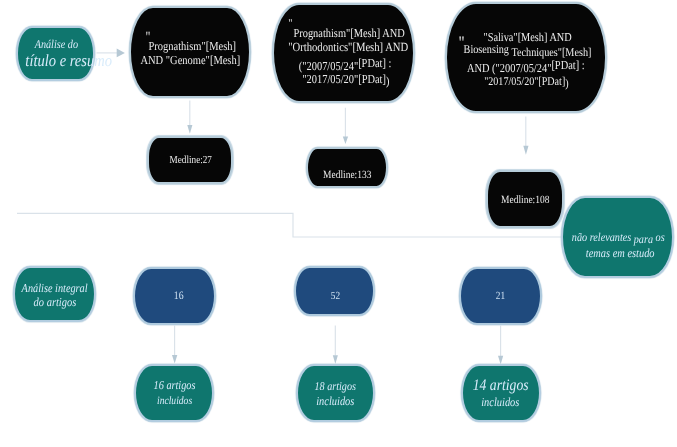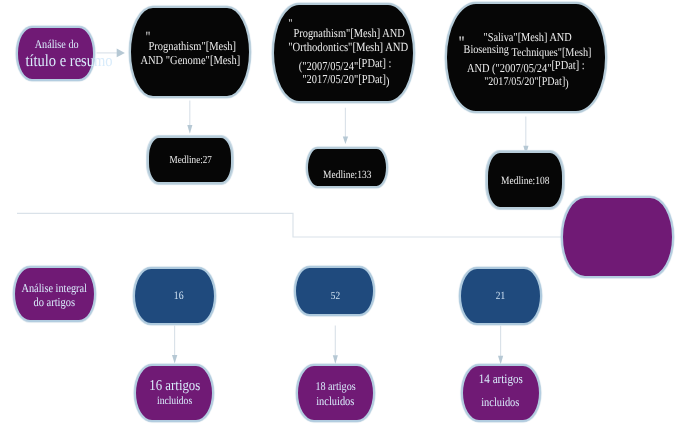--- a/index.html
+++ b/index.html
@@ -7,21 +7,21 @@
        font-family:"Liberation Serif",serif;-webkit-font-smoothing:antialiased;text-rendering:geometricPrecision;}
   #canvas{position:relative;width:677px;height:447px;background:#fff;}
   #blurwrap{filter:blur(0.45px);}
 
   .node{position:absolute;box-sizing:border-box;text-align:center;}
   .node{box-shadow:0 0 0.9px 0.55px #c6d8e4;}
   .node .txt{position:absolute;left:0;right:0;transform:translateZ(0);}
   .sx{display:inline-block;transform:scaleX(0.855);transform-origin:center;white-space:nowrap;}
 
   .black{background:#060606;border:2px solid #b6ccd9;color:#ebebeb;}
-  .blue {background:#701a75;border:2px solid #b3cde0;color:#d9ecfb;}
+  .blue {background:#0f766e;border:2px solid #b3cde0;color:#d9ecfb;font-style:italic;}
   .dblue{background:#1f4a7d;border:2px solid #aecade;color:#cfe2f2;}
 
   svg.arrowlayer{position:absolute;left:0;top:0;width:677px;height:447px;}
 </style>
 </head>
 <body>
 
 <div id="canvas">
   <div id="blurwrap">
 
@@ -91,53 +91,57 @@
   </div>
 
   <div class="node black" style="left:147px;top:136px;width:86px;height:48px;border-radius:12px/21px;">
     <span class="txt" style="top:15.610px;font-size:10.76px;padding-left:1px;"><span class="sx">Medline:27</span></span>
   </div>
 
   <div class="node black" style="left:306px;top:147px;width:82px;height:41px;border-radius:14px/25px;">
     <span class="txt" style="top:19.572px;font-size:11.053px;padding-left:0px;"><span class="sx">Medline:133</span></span>
   </div>
 
-  <div class="node black" style="left:486px;top:151px;width:78px;height:58px;border-radius:14px/25px;">
+  <div class="node black" style="left:486px;top:170px;width:78px;height:58px;border-radius:14px/25px;">
     <span class="txt" style="top:21.569px;font-size:11.076px;padding-left:1px;"><span class="sx">Medline:108</span></span>
   </div>
 
   <div class="node blue" style="left:561px;top:196px;width:113px;height:82px;border-radius:24px/41px;">
+    <span class="txt" style="top:32.359px;font-size:11.93px;padding-left:1px;"><span class="sx">
+      <span>não relevantes</span> <span style="position:relative;top:1.6px;">para</span> <span style="position:relative;top:-0.7px;">os</span>
+    </span></span>
+    <span class="txt" style="top:48.228px;font-size:12.164px;padding-left:5px;"><span class="sx">temas em estudo</span></span>
   </div>
 
   <div class="node blue" style="left:13px;top:266px;width:83px;height:56px;border-radius:17px/28px;">
     <span class="txt" style="top:13.4px;font-size:12.047px;"><span class="sx">Análise integral</span></span>
     <span class="txt" style="top:26.8px;font-size:12.222px;"><span class="sx">do artigos</span></span>
   </div>
 
   <div class="node dblue" style="left:133px;top:267px;width:83px;height:58px;border-radius:18px/29px;">
     <span class="txt" style="top:21.049px;font-size:11.4px;padding-left:8px;"><span class="sx">16</span></span>
   </div>
 
   <div class="node dblue" style="left:294px;top:266px;width:81px;height:50px;border-radius:18px/29px;">
     <span class="txt" style="top:22.095px;font-size:10.877px;padding-left:1px;"><span class="sx">52</span></span>
   </div>
 
   <div class="node dblue" style="left:459px;top:267px;width:83px;height:58px;border-radius:18px/29px;">
     <span class="txt" style="top:21.095px;font-size:10.877px;padding-left:-1px;"><span class="sx">21</span></span>
   </div>
 
   <div class="node blue" style="left:134px;top:364px;width:80px;height:58px;border-radius:18px/29px;">
-    <span class="txt" style="top:11.966px;font-size:15px;padding-left:1px;"><span class="sx">16 artigos</span></span>
+    <span class="txt" style="top:11.966px;font-size:12px;padding-left:1px;"><span class="sx">16 artigos</span></span>
     <span class="txt" style="top:28.949px;font-size:11.228px;padding-left:1px;"><span class="sx">incluidos</span></span>
   </div>
 
   <div class="node blue" style="left:296px;top:364px;width:79px;height:58px;border-radius:18px/29px;">
     <span class="txt" style="top:13.466px;font-size:11.871px;padding-left:0px;"><span class="sx">18 artigos</span></span>
     <span class="txt" style="top:28.028px;font-size:12.164px;padding-left:0px;"><span class="sx">incluidos</span></span>
   </div>
 
   <div class="node blue" style="left:461px;top:364px;width:80px;height:58px;border-radius:18px/29px;">
-    <span class="txt" style="top:5px;font-size:13px;padding-left:0px;left:-1px;"><span class="sx">14 artigos</span></span>
+    <span class="txt" style="top:11px;font-size:16px;padding-left:0px;left:-1px;"><span class="sx">14 artigos</span></span>
     <span class="txt" style="top:29.428px;font-size:12.164px;padding-left:0px;left:-1.5px;"><span class="sx">incluidos</span></span>
   </div>
 
   </div>
 </div>
 
 </body></html>

